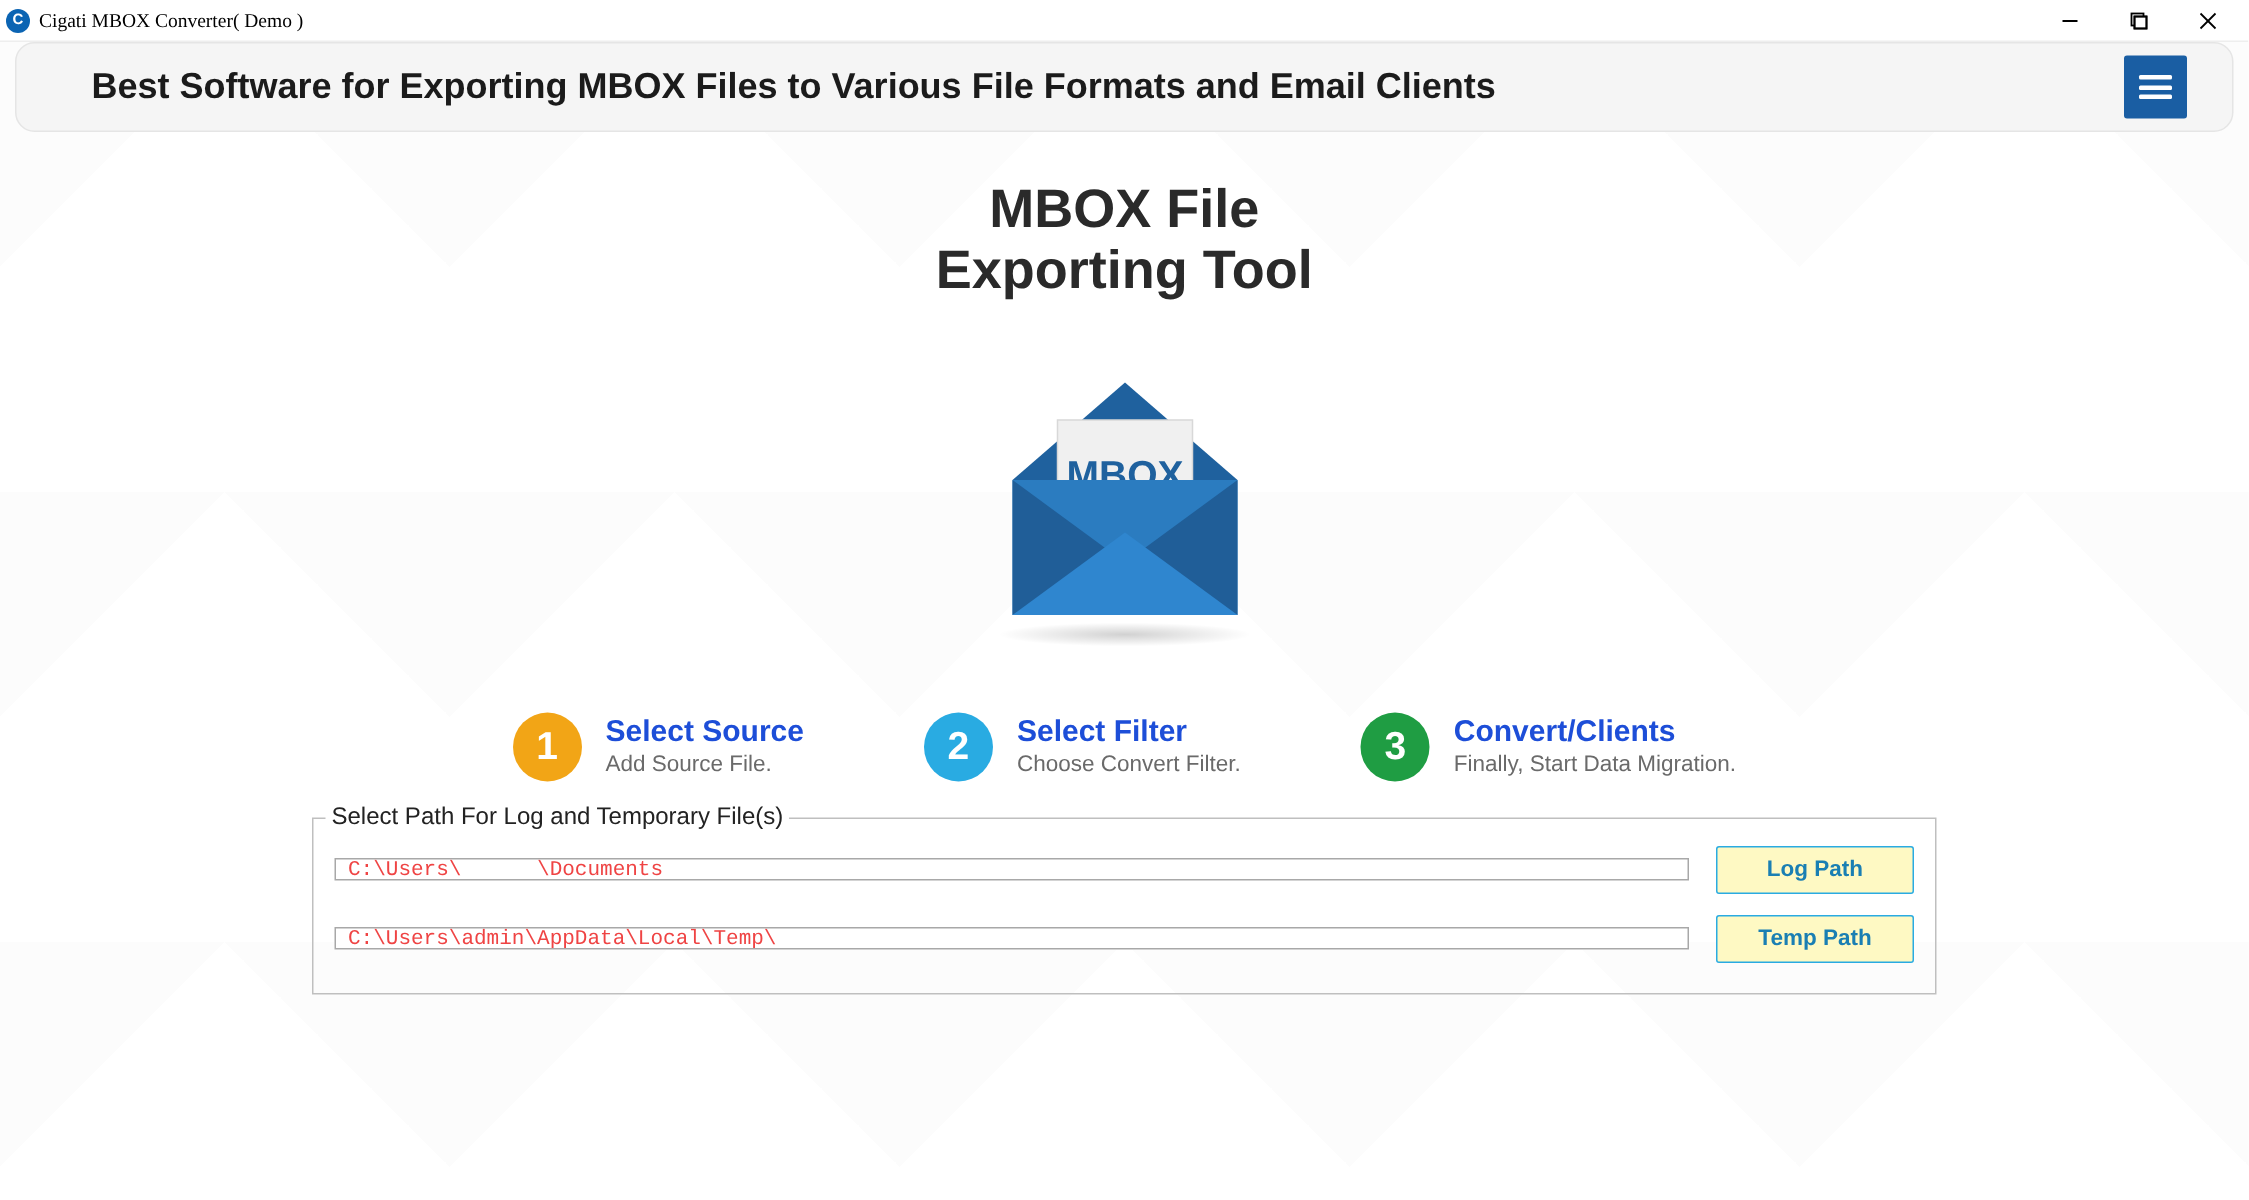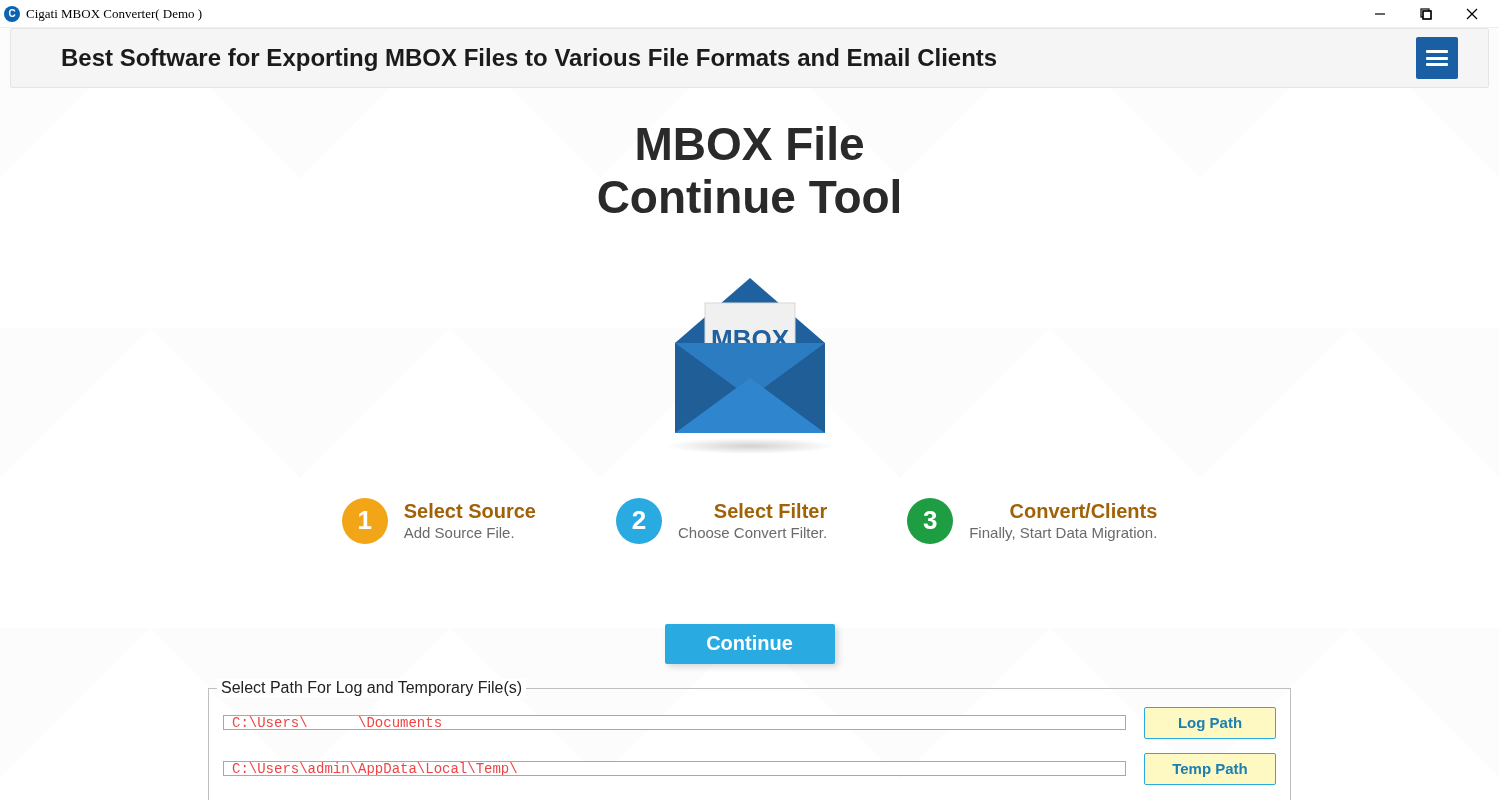--- a/index.html
+++ b/index.html
@@ -34,21 +34,21 @@
   }
   .titlebar .spacer { flex: 1; }
   .win-ctrl { width: 46px; height: 28px; display:flex; align-items:center; justify-content:center; }
   .win-ctrl svg { width: 12px; height: 12px; stroke:#000; stroke-width:1.2; fill:none; }
 
   .header-banner {
     margin: 0 10px;
     height: 60px;
     background: #f5f5f5;
     border: 1px solid #e5e5e5;
-    border-radius: 2px;
+    border-radius: 13px;
     display:flex;
     align-items:center;
     padding: 0 30px 0 50px;
   }
   .header-banner h1 {
     font-size: 24px;
     font-weight: 700;
     color: #1b1b1b;
     flex:1;
   }
@@ -60,21 +60,21 @@
     border-radius:2px;
   }
   .hamburger-btn .bars {
     width: 22px; height: 16px;
     display:flex;flex-direction:column;justify-content:space-between;
   }
   .hamburger-btn .bars span { height:3px;background:#fff;border-radius:1px; }
 
   .main { text-align:center; padding-top: 30px; }
   .hero-title {
-    font-size: 46px;
+    font-size: 36px;
     font-weight: 700;
     color: #2a2a2a;
     line-height: 1.15;
   }
 
   
   .envelope-wrap { margin: 24px auto 10px; width: 210px; height: 200px; position:relative; }
   .envelope-wrap svg { width:100%; height:100%; }
   .env-shadow {
     position:absolute; left:50%; transform:translateX(-50%);
@@ -90,21 +90,21 @@
   }
   .step { display:flex; align-items:center; gap: 16px; text-align:left; }
   .step-num {
     width: 46px; height:46px; border-radius:50%;
     color:#fff; font-size:26px; font-weight:600;
     display:flex;align-items:center;justify-content:center;
   }
   .c-orange { background:#f2a516; }
   .c-blue   { background:#29abe2; }
   .c-green  { background:#1f9d43; }
-  .step-text .t1 { font-size:20px; font-weight:700; color:#a16207;text-align:right; }
+  .step-text .t1 { font-size:20px; font-weight:700; color:#1d4ed8; }
   .step-text .t2 { font-size:15px; color:#6a6a6a; margin-top:1px; }
 
   .continue-btn {
     display:block;
     margin: 80px auto 0;
     width: 170px; height: 40px;
     background:#29abe2;
     color:#fff;
     border:none;
     font-size:20px;
@@ -200,21 +200,21 @@
         <span></span>
         <span></span>
         <span></span>
       </span>
   </button>
 </div>
 
 <div class="main">
   <div class="hero-title">
     <span>MBOX File</span><br>
-    <span>Continue Tool</span>
+    <span>Exporting Tool</span>
   </div>
 
   <div class="envelope-wrap">
     <svg viewBox="0 0 210 200">
 
       <polygon points="30,95 105,30 180,95" fill="#1f619e"></polygon>
 
       <rect x="60" y="55" width="90" height="70" fill="#f0f0f0" stroke="#d8d8d8"></rect>
       <text x="105" y="100" text-anchor="middle" font-family="Arial" font-size="26" font-weight="700" fill="#1f619e">MBOX</text>
 
@@ -245,21 +245,20 @@
     </div>
     <div class="step">
       <div class="step-num c-green">3</div>
       <div class="step-text">
         <div class="t1">Convert/Clients</div>
         <div class="t2">Finally, Start Data Migration.</div>
       </div>
     </div>
   </div>
 
-  <button class="continue-btn">Continue</button>
 
   <fieldset class="paths-group">
     <span class="legend">Select Path For Log and Temporary File(s)</span>
 
     <div class="path-row">
       <input class="path-input" value="C:\Users\      \Documents" style="">
       <button class="path-btn">Log Path</button>
     </div>
 
     <div class="path-row">

